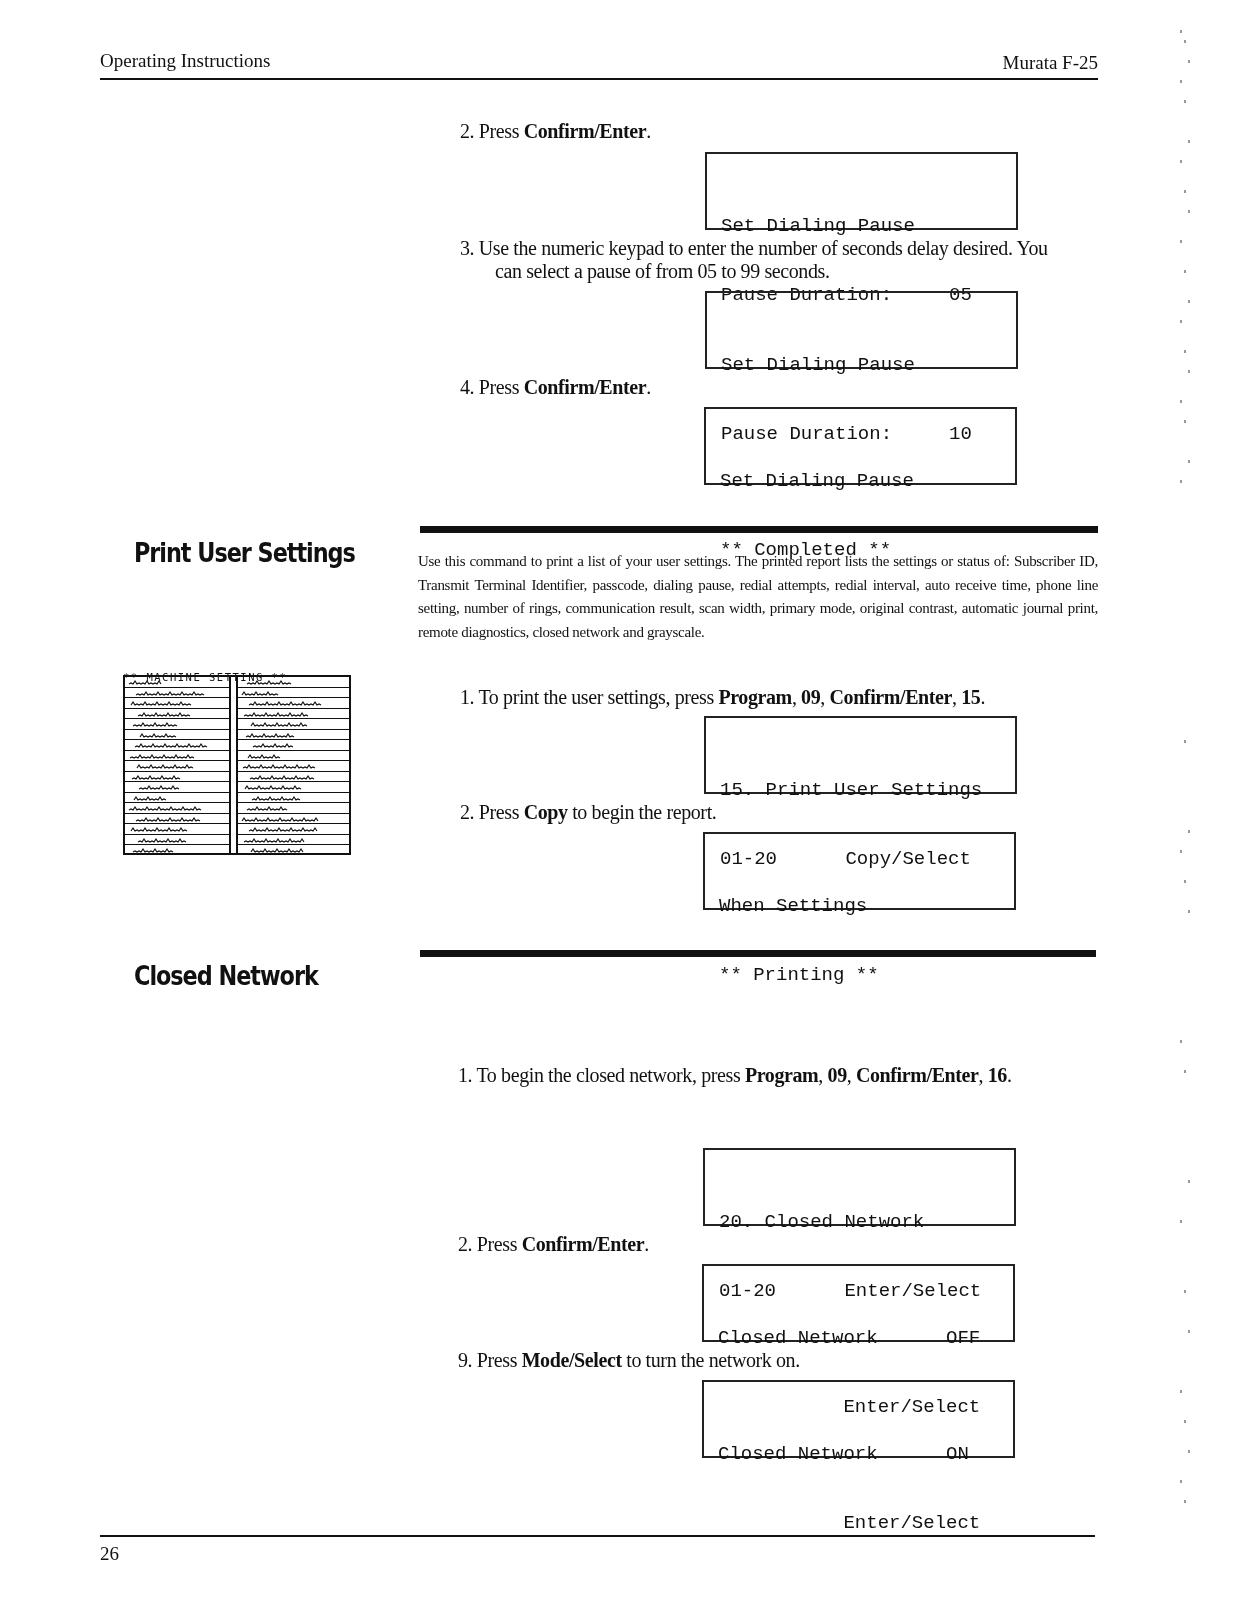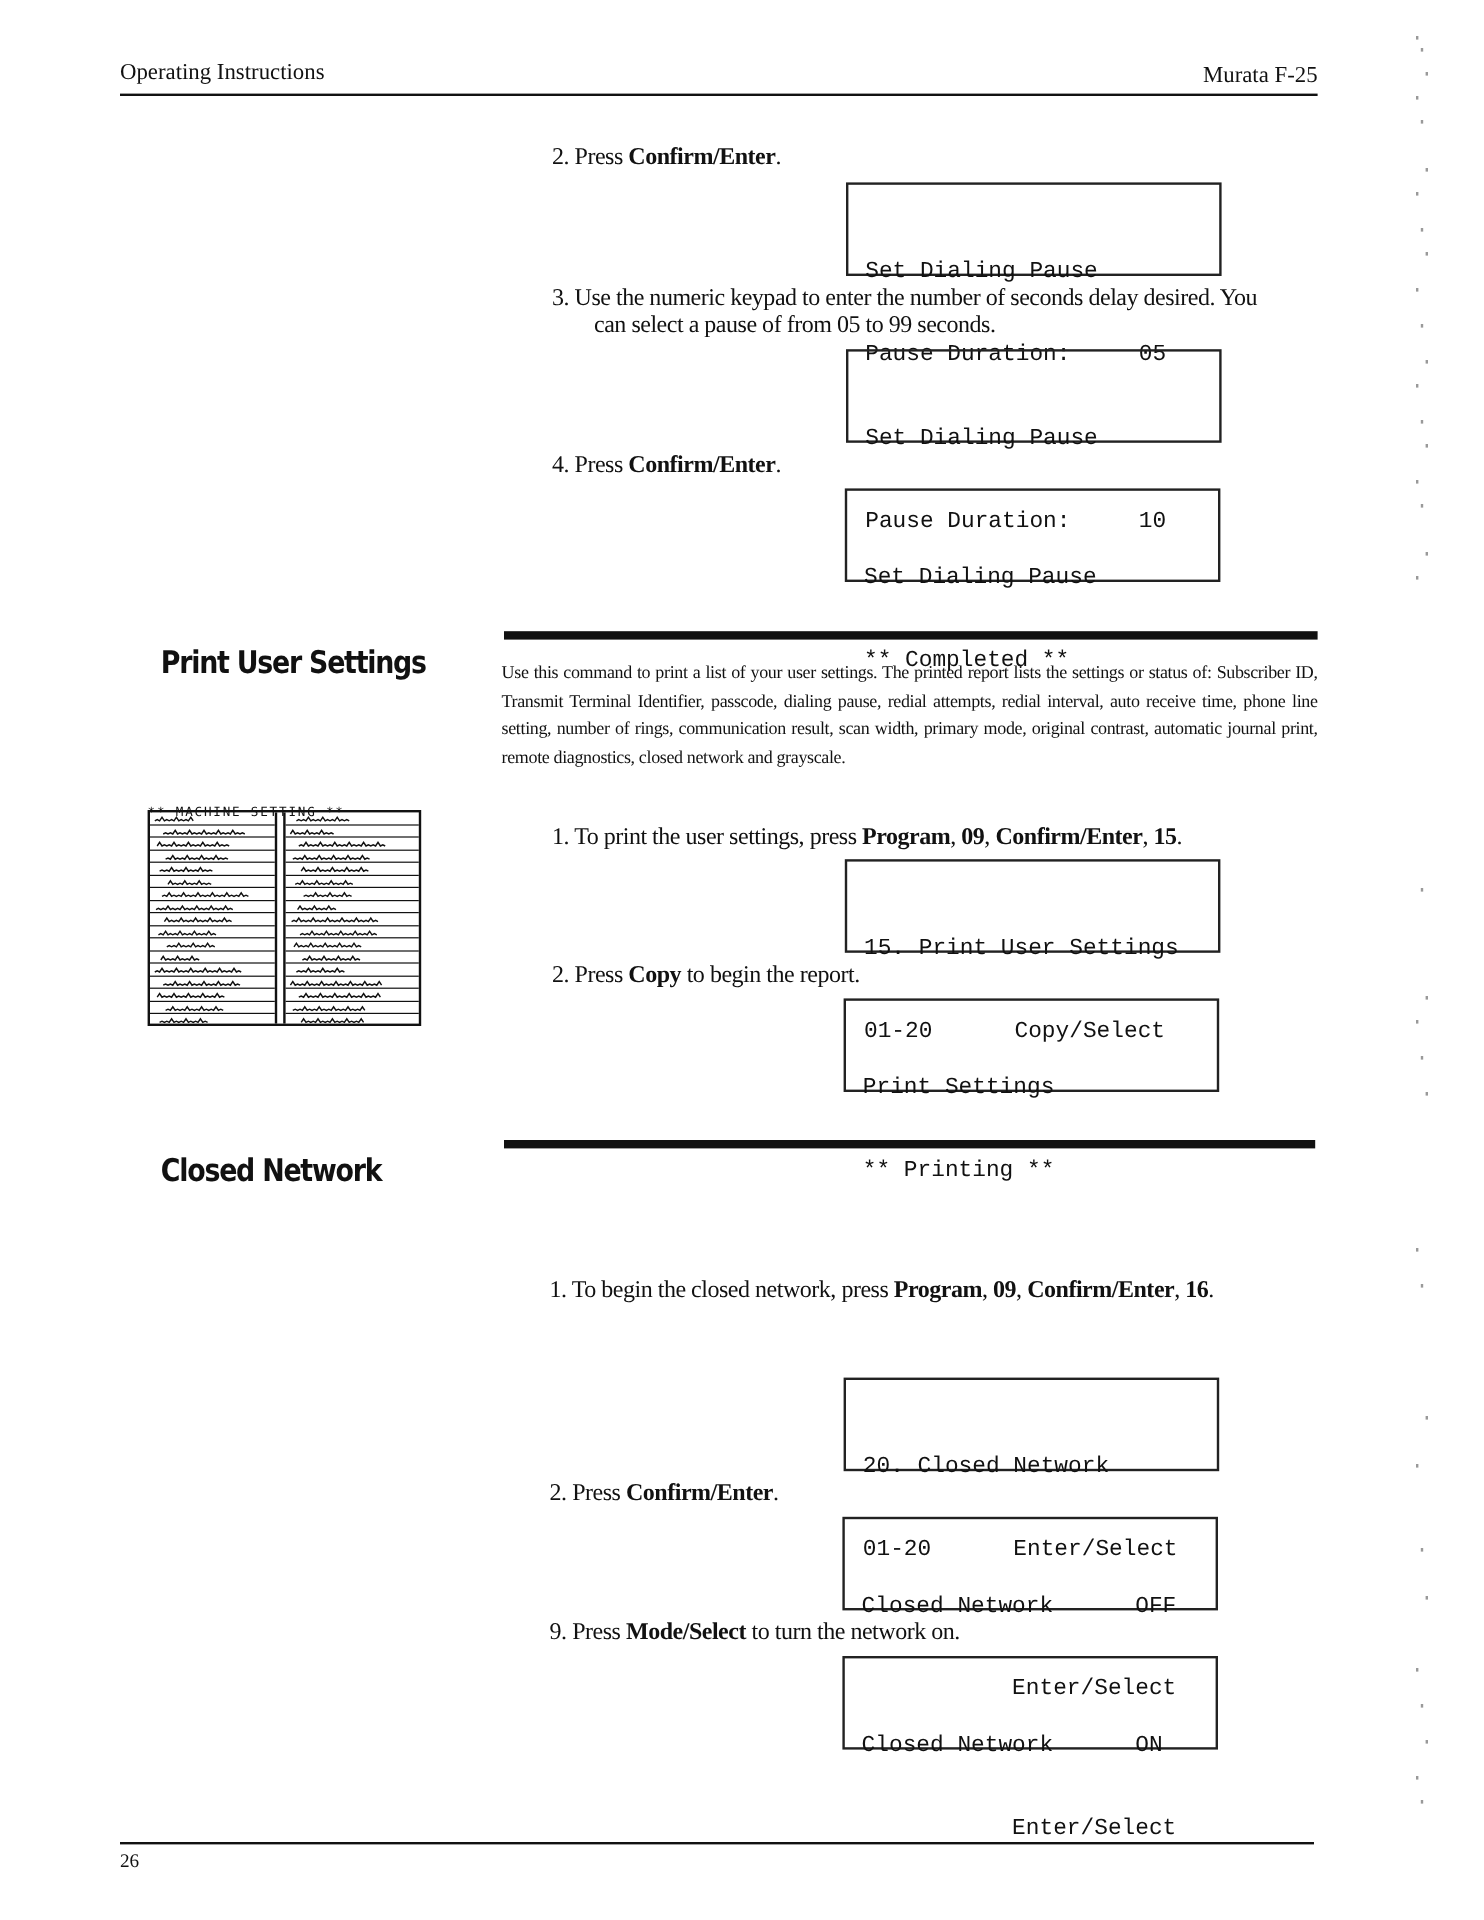--- a/index.html
+++ b/index.html
@@ -55,21 +55,21 @@
     }
     .report .col { height: 100%; border-right: 2px solid #111; }
     .report .col.c1 { width: 104px; }
     .report .gap { width: 5px; border-right: 2px solid #111; }
     .report .col.c2 { flex: 1; border-right: none; }
     .report .row { height: 10.5px; border-bottom: 1px solid #111; box-sizing: border-box; position: relative; }
     .report .row:last-child { border-bottom: none; }
     .report svg { position: absolute; left: 2px; top: 1px; }
 
     .footer-rule { left: 100px; top: 1535px; width: 995px; height: 2px; background: #111; }
-    .page-number { left: 100px; top: 1543px; font-size: 16px; font-family: "Liberation Serif", serif; }
+    .page-number { left: 100px; top: 1543px; font-size: 19px; font-family: "Liberation Serif", serif; }
 
     .margin-speck { position: absolute; width: 2px; height: 3px; background: #999; }
   </style>
 </head>
 <body>
 
 <div class="abs running-head">
   <span class="left">Operating Instructions</span>
   <span class="right">Murata F-25</span>
 </div>
@@ -290,21 +290,21 @@
 </div>
 <div class="abs lcd" style="left:704px; top:716px;">
   <div>15. Print User Settings</div>
   <div>01-20      Copy/Select</div>
 </div>
 
 <div class="abs step" style="left:420px; top:801px;">
   <span>2. Press </span><b>Copy</b><span> to begin the report.</span>
 </div>
 <div class="abs lcd" style="left:703px; top:832px;">
-  <div>Print Settings</div>
+  <div>When Settings</div>
   <div>** Printing **</div>
 </div>
 
 <div class="abs rule-bar" style="left:420px; top:950px; width:676px;"></div>
 <div class="abs section-title" style="left:134px; top:961px;">Closed Network</div>
 
 <div class="abs body-text" style="left:418px; top:972px; width:678px;">
 </div>
 
 <div class="abs step" style="left:418px; top:1064px;">

